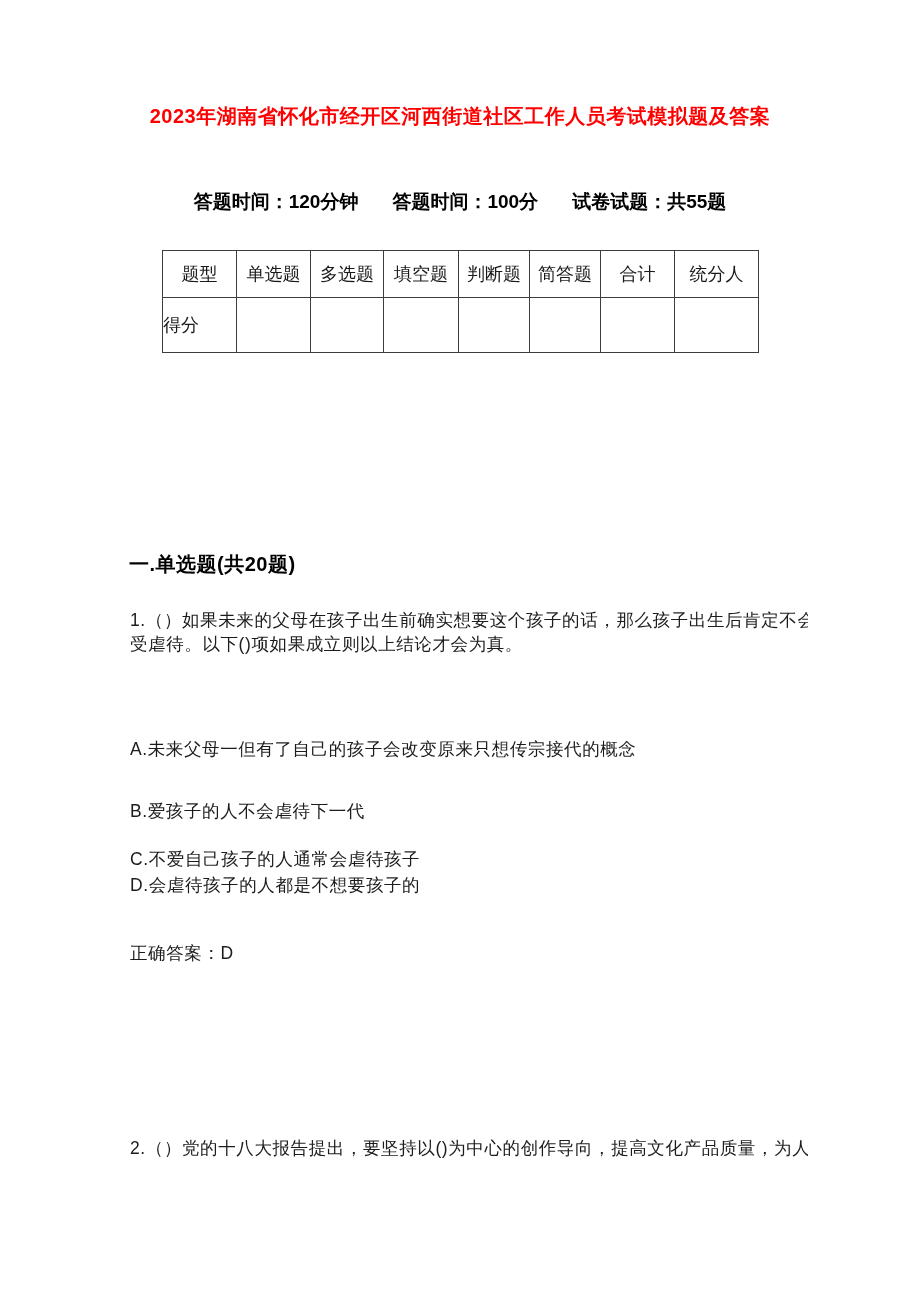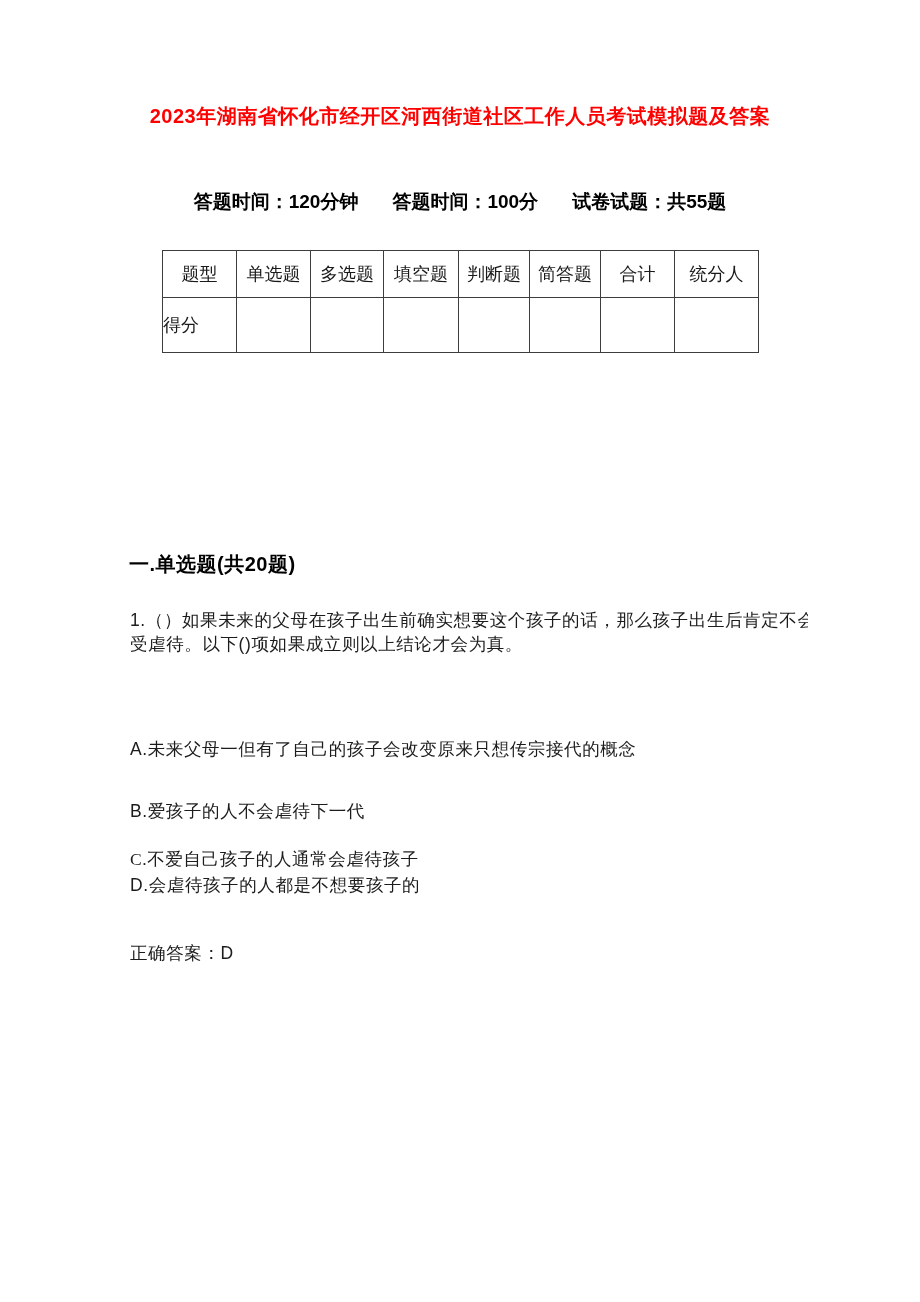--- a/index.html
+++ b/index.html
@@ -78,21 +78,21 @@
     font-size: 17.5px;
     line-height: 24px;
     color: #1c1c1c;
     letter-spacing: 0.6px;
     white-space: nowrap;
   }
   .q1-l1 { top: 608px; }
   .q1-l2 { top: 632px; }
   .opt-a { top: 737px; }
   .opt-b { top: 799px; }
-  .opt-c { top: 847px; font-family: Liberation Serif, serif; }
+  .opt-c { top: 847px; }
   .opt-d { top: 873px; }
   .answer { top: 941px; }
   .q2-l1 { top: 1136px; }
 </style>
 </head>
 <body>
 
 <div class="doc">
 
   <h1 class="title">2023年湖南省怀化市经开区河西街道社区工作人员考试模拟题及答案</h1>
@@ -143,14 +143,15 @@
   <div class="qline q1-l1">1.（）如果未来的父母在孩子出生前确实想要这个孩子的话，那么孩子出生后肯定不会</div>
   <div class="qline q1-l2">受虐待。以下()项如果成立则以上结论才会为真。</div>
 
   <div class="qline opt-a">A.未来父母一但有了自己的孩子会改变原来只想传宗接代的概念</div>
   <div class="qline opt-b">B.爱孩子的人不会虐待下一代</div>
   <div class="qline opt-c">C.不爱自己孩子的人通常会虐待孩子</div>
   <div class="qline opt-d">D.会虐待孩子的人都是不想要孩子的</div>
 
   <div class="qline answer">正确答案：D</div>
 
+  <div class="qline q2-l1">2.（）党的十八大报告提出，要坚持以()为中心的创作导向，提高文化产品质量，为人</div>
 
 </div>
 
 </body></html>

